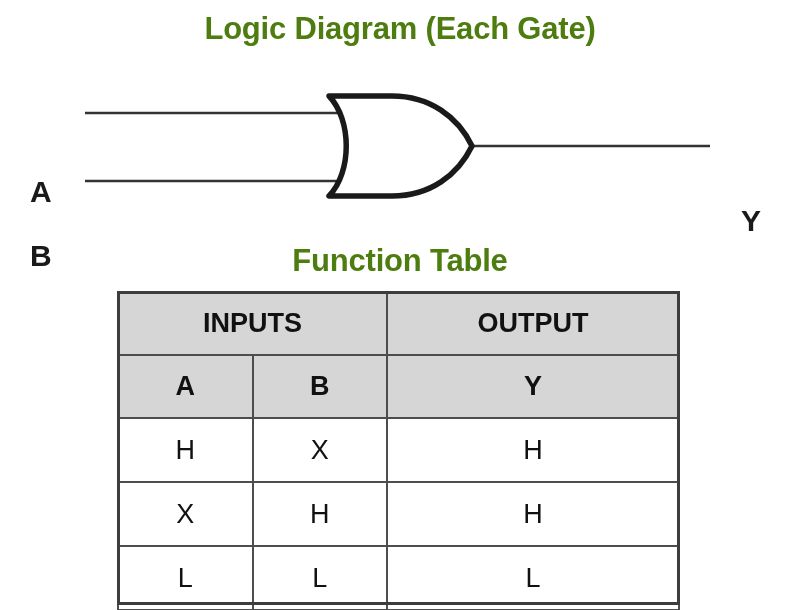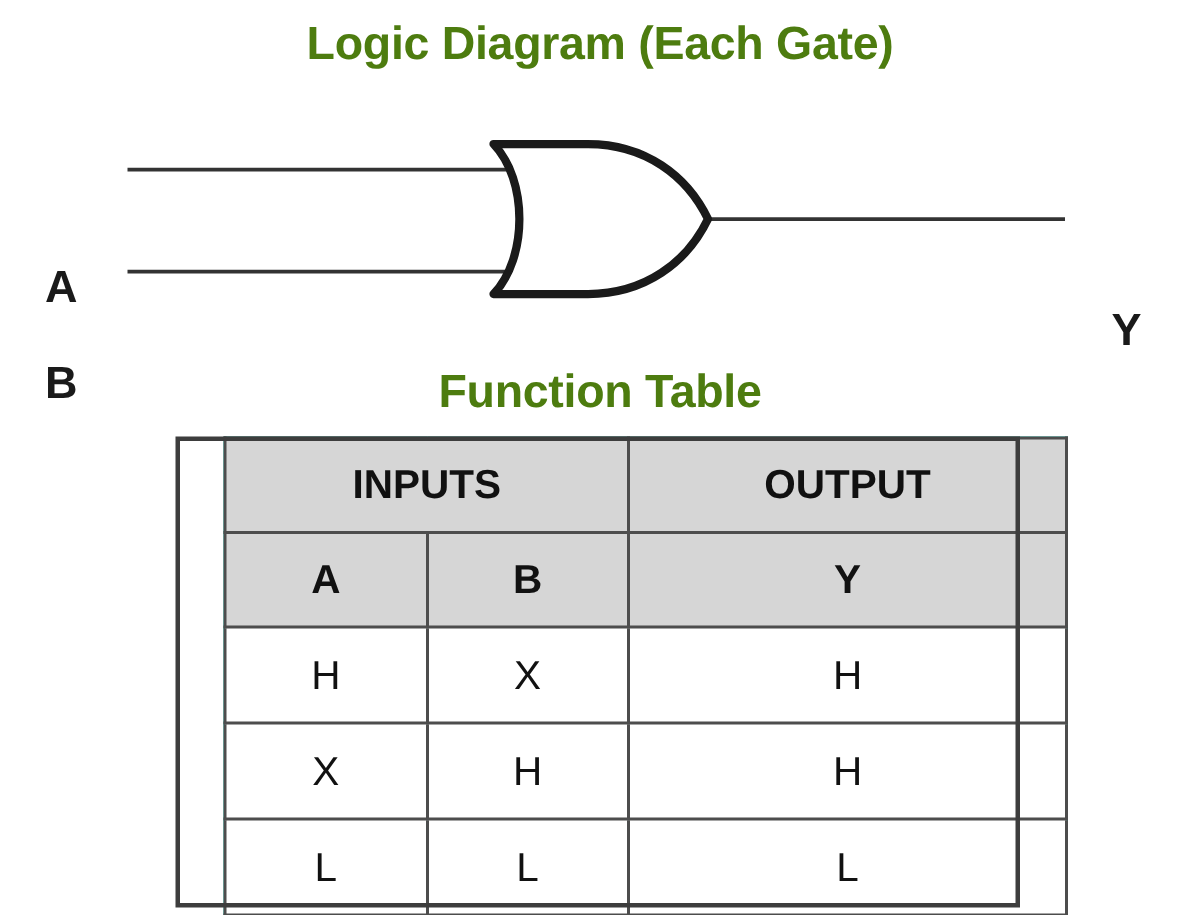--- a/index.html
+++ b/index.html
@@ -66,22 +66,21 @@
   #label-y { left: 741px; top: 131px; }
 
   
   #function-table {
     position: absolute;
     left: 117px;
     top: 291px;
     width: 563px;
     border-collapse: collapse;
     table-layout: fixed;
-    background: #14b8a6;
-    margin-left: 32px;
+    background: #f97316;
   }
   #function-table td {
     border: 2px solid #4d4d4d;
     text-align: center;
     vertical-align: middle;
     color: #111111;
     padding: 0;
   }
   #function-table tr.header-row td {
     background: #d6d6d6;

